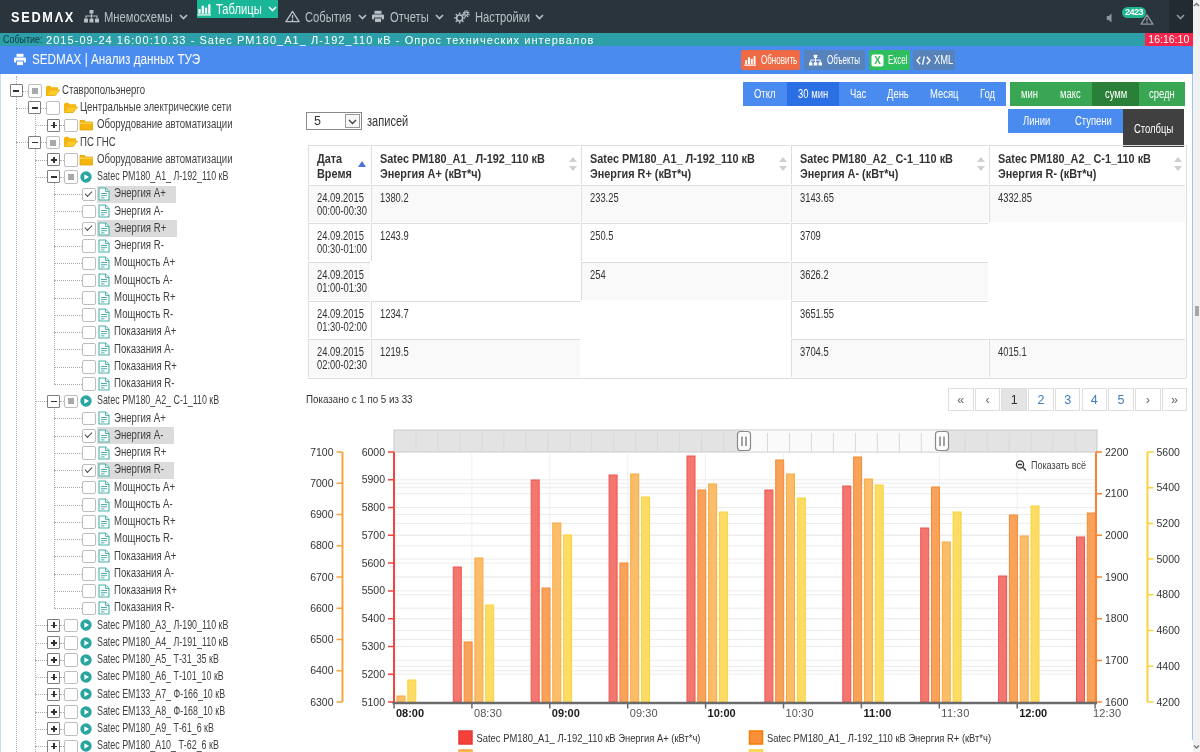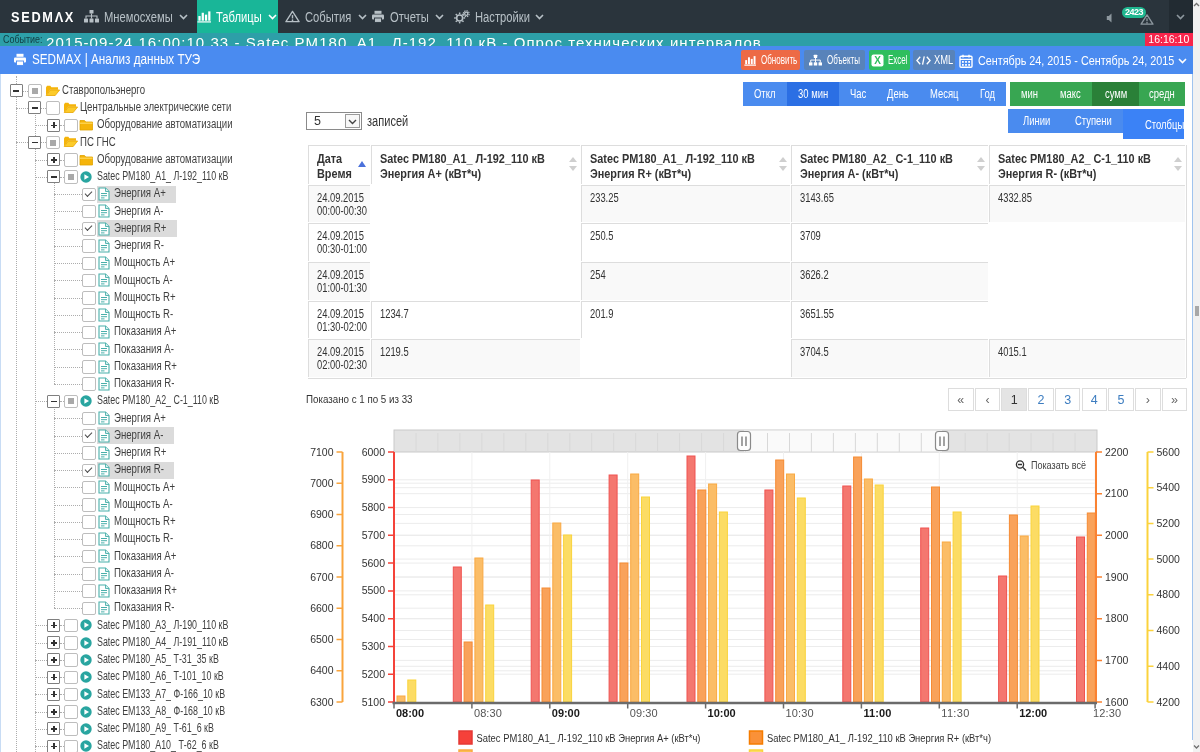--- a/index.html
+++ b/index.html
@@ -26,21 +26,21 @@
           <rect x="5.5" y="8.6" width="4" height="3.8" rx="0.5"></rect>
           <rect x="11" y="8.6" width="4" height="3.8" rx="0.5"></rect>
         </g>
         <path d="M7.5 3.6V6 M2 8.6V6 H13 V8.6 M7.5 6V8.6" stroke="#B7C0C6" stroke-width="1.1" fill="none"></path>
       </svg>
       <span style="display:inline-block;transform:scaleX(0.8);transform-origin:0 50%;margin-right:-17.2px;white-space:nowrap;">Мнемосхемы</span>
       <svg width="9" height="6" viewBox="0 0 9 6" style="margin-left:6px;flex:none">
         <path d="M1 1 L4.5 4.5 L8 1" stroke="#B7C0C6" stroke-width="1.6" fill="none"></path>
       </svg>
     </div>
-<div style="position:absolute;left:196.7px;top:0;width:81px;height:33px;background:#19B698;color:#fff;display:flex;align-items:center;justify-content:center;font-size:14px">
+<div style="position:absolute;left:196.7px;top:0;width:81px;height:18px;background:#19B698;color:#fff;display:flex;align-items:center;justify-content:center;font-size:14px">
       <svg width="14" height="13" viewBox="0 0 15 13" style="margin-right:5px;flex:none">
         <g fill="#fff">
           <rect x="1.5" y="6" width="2.4" height="5"></rect>
           <rect x="5" y="2.5" width="2.4" height="8.5"></rect>
           <rect x="8.5" y="4.5" width="2.4" height="6.5"></rect>
           <rect x="12" y="1" width="2.4" height="10"></rect>
         </g>
         <path d="M0.5 12.3H15" stroke="#fff" stroke-width="1.3"></path>
       </svg>
       <span style="display:inline-block;transform:scaleX(0.8);transform-origin:0 50%;margin-right:-11.4px;white-space:nowrap;">Таблицы</span>
@@ -107,21 +107,21 @@
       <path d="M5.5 0.5 L2.8 3 H0.8 V7 H2.8 L5.5 9.5 Z" fill="#8d979e"></path>
     </svg>
 <svg style="position:absolute;left:1140px;top:14px" width="14" height="11" viewBox="0 0 16 13">
       <path d="M8 1 L15 12 L1 12 Z" fill="none" stroke="#8d979e" stroke-width="1.6" stroke-linejoin="round"></path>
       <path d="M8 5 V8.6" stroke="#8d979e" stroke-width="1.6"></path>
       <circle cx="8" cy="10.4" r="1" fill="#8d979e"></circle>
     </svg>
 <div style="position:absolute;left:1122px;top:7px;width:24px;height:11px;background:#20B790;border-radius:6px;color:#fff;font-size:9px;font-weight:bold;text-align:center;line-height:11px;letter-spacing:-0.5px">2423</div>
 <div style="position:absolute;left:0;top:33px;width:1193px;height:12.5px;background:#2D9FA8"></div>
 <div style="position:absolute;left:3px;top:33.2px;font-size:10.5px;color:#123c42;line-height:13.0px;white-space:nowrap;transform:scaleX(0.85);transform-origin:0 50%;">Событие:</div>
-<div style="position:absolute;left:46px;top:33.6px;font-size:15px;color:#fff;letter-spacing:1.05px;white-space:nowrap">2015-09-24 16:00:10.33 - Satec PM180_A1_ Л-192_110 кВ - Опрос технических интервалов</div>
+<div style="position:absolute;left:46px;top:33.6px;font-size:11px;color:#fff;letter-spacing:1.05px;white-space:nowrap">2015-09-24 16:00:10.33 - Satec PM180_A1_ Л-192_110 кВ - Опрос технических интервалов</div>
 <div style="position:absolute;left:1144.6px;top:33px;width:48.4px;height:12.5px;background:#F8254B;color:#fff;font-size:10.5px;text-align:center;line-height:13px">16:16:10</div>
 <div style="position:absolute;left:0;top:45.5px;width:1193px;height:28px;background:#4A8BF0"></div>
 <svg style="position:absolute;left:13px;top:53px" width="14" height="13" viewBox="0 0 14 13">
       <rect x="3.5" y="0.8" width="7" height="3" fill="#fff"></rect>
       <rect x="1" y="4.4" width="12" height="5" rx="1" fill="#fff"></rect>
       <rect x="3.5" y="8" width="7" height="4.4" fill="#fff" stroke="#4A8BF0" stroke-width="0.9"></rect>
     </svg>
 <div style="position:absolute;left:32px;top:50.2px;font-size:15px;color:#fff;line-height:18.6px;white-space:nowrap;transform:scaleX(0.78);transform-origin:0 50%;">SEDMAX  |  Анализ данных ТУЭ</div>
 <div style="position:absolute;left:741.2px;top:50px;width:59.3px;height:20px;background:#ED6A45;border-radius:2px;color:#fff;font-size:12.5px;display:flex;align-items:center;justify-content:center;overflow:hidden">
       <svg width="12" height="13" viewBox="0 0 15 13" style="margin-right:5px;flex:none">
@@ -153,38 +153,20 @@
         <text x="6.5" y="10" font-size="10" font-weight="bold" fill="#2FBE5E" text-anchor="middle">X</text>
       </svg>
       <span style="display:inline-block;transform:scaleX(0.64);transform-origin:0 50%;margin-right:-11.0px;white-space:nowrap;">Excel</span>
     </div>
 <div style="position:absolute;left:913.3px;top:50px;width:41.9px;height:20px;background:#5883BA;border-radius:2px;color:#fff;font-size:12.5px;display:flex;align-items:center;justify-content:center;overflow:hidden">
       <svg width="15" height="11" viewBox="0 0 16 11" style="margin-right:3px;flex:none">
         <path d="M4.5 1.5 L1 5.5 L4.5 9.5 M11.5 1.5 L15 5.5 L11.5 9.5 M8.8 1 L7 10" stroke="#fff" stroke-width="1.4" fill="none"></path>
       </svg>
       <span style="display:inline-block;transform:scaleX(0.75);transform-origin:0 50%;margin-right:-6.4px;white-space:nowrap;">XML</span>
     </div>
-<div style="position:absolute;left:959px;top:50px;height:21px;color:#fff;font-size:13px;display:flex;align-items:center;white-space:nowrap">
-      <svg width="14" height="14" viewBox="0 0 14 14" style="margin-right:5px;flex:none">
-        <rect x="1" y="2.2" width="12" height="11" rx="1" fill="none" stroke="#fff" stroke-width="1.4"></rect>
-        <path d="M1 5.4 H13 M4 0.8 V3.4 M10 0.8 V3.4" stroke="#fff" stroke-width="1.4"></path>
-        <g fill="#fff">
-          <rect x="3" y="7" width="1.8" height="1.8"></rect>
-          <rect x="6.1" y="7" width="1.8" height="1.8"></rect>
-          <rect x="9.2" y="7" width="1.8" height="1.8"></rect>
-          <rect x="3" y="10" width="1.8" height="1.8"></rect>
-          <rect x="6.1" y="10" width="1.8" height="1.8"></rect>
-          <rect x="9.2" y="10" width="1.8" height="1.8"></rect>
-        </g>
-      </svg>
-      <span style="display:inline-block;transform:scaleX(0.83);transform-origin:0 50%;margin-right:-40.2px;white-space:nowrap;">Сентябрь 24, 2015 - Сентябрь 24, 2015</span>
-      <svg width="9" height="6" viewBox="0 0 9 6" style="margin-left:4px;flex:none">
-        <path d="M1 1 L4.5 4.5 L8 1" stroke="#fff" stroke-width="1.6" fill="none"></path>
-      </svg>
-    </div>
 <div class="vline" style="left:16px;top:76px;height:676px"></div>
 <div class="vline" style="left:34.7px;top:112px;height:640px"></div>
 <div class="vline" style="left:53.5px;top:176.8px;height:207.0px"></div>
 <div class="vline" style="left:53.5px;top:401.1px;height:207.0px"></div>
 <div class="hline" style="left:16px;top:90.6px;width:11.7px"></div>
 <div class="hline" style="left:22.5px;top:90.6px;width:5.2px"></div>
 <div class="exp" style="left:9.5px;top:84.1px">
       <div class="exph"></div>
     </div>
 <div class="cb" style="left:28.2px;top:84.1px">
@@ -607,21 +589,21 @@
     </div>
 <div style="position:absolute;left:1139.4px;top:82px;width:46px;height:23.5px;background:#38A652;color:#fff;font-size:13.5px;display:flex;align-items:center;justify-content:center">
       <span style="display:inline-block;transform:scaleX(0.7);transform-origin:0 50%;margin-right:-11.0px;white-space:nowrap;">средн</span>
     </div>
 <div style="position:absolute;left:1008.0px;top:109px;width:57px;height:23.5px;background:#4A8BEF;color:#fff;font-size:13.5px;display:flex;align-items:center;justify-content:center">
       <span style="display:inline-block;transform:scaleX(0.7);transform-origin:0 50%;margin-right:-11.7px;white-space:nowrap;">Линии</span>
     </div>
 <div style="position:absolute;left:1065.0px;top:109px;width:57.5px;height:23.5px;background:#4A8BEF;color:#fff;font-size:13.5px;display:flex;align-items:center;justify-content:center">
       <span style="display:inline-block;transform:scaleX(0.7);transform-origin:0 50%;margin-right:-15.8px;white-space:nowrap;">Ступени</span>
     </div>
-<div style="position:absolute;left:1122.5px;top:109px;width:61.5px;height:30px;background:#3b82f6;color:#fff;font-size:13.5px;display:flex;align-items:center;justify-content:flex-end">
+<div style="position:absolute;left:1122.5px;top:109px;width:61.5px;height:38px;background:#404040;color:#fff;font-size:13.5px;display:flex;align-items:center;justify-content:center">
       <span style="display:inline-block;transform:scaleX(0.7);transform-origin:0 50%;margin-right:-16.8px;white-space:nowrap;">Столбцы</span>
     </div>
 <div class="thc" style="left:307.5px;top:144.5px;width:62.0px;height:39.0px">
       <div style="padding:6px 0 0 8px"><span style="display:inline-block;transform:scaleX(0.87);transform-origin:0 50%;margin-right:-3.8px;white-space:nowrap;">Дата</span><br><span style="display:inline-block;transform:scaleX(0.87);transform-origin:0 50%;margin-right:-5.2px;white-space:nowrap;">Время</span></div>
     </div>
 <div class="thc" style="left:370.5px;top:144.5px;width:209.0px;height:39.0px">
       <div style="padding:6px 0 0 8px"><span style="display:inline-block;transform:scaleX(0.87);transform-origin:0 50%;margin-right:-24.6px;white-space:nowrap;">Satec PM180_A1_ Л-192_110 кВ</span><br><span style="display:inline-block;transform:scaleX(0.87);transform-origin:0 50%;margin-right:-15.1px;white-space:nowrap;">Энергия A+ (кВт*ч)</span></div>
     </div>
 <div class="thc" style="left:580.5px;top:144.5px;width:209.0px;height:39.0px">
       <div style="padding:6px 0 0 8px"><span style="display:inline-block;transform:scaleX(0.87);transform-origin:0 50%;margin-right:-24.6px;white-space:nowrap;">Satec PM180_A1_ Л-192_110 кВ</span><br><span style="display:inline-block;transform:scaleX(0.87);transform-origin:0 50%;margin-right:-15.1px;white-space:nowrap;">Энергия R+ (кВт*ч)</span></div>
@@ -637,55 +619,58 @@
 <div style="position:absolute;left:568.5px;top:165.5px;width:0;height:0;border-left:4px solid transparent;border-right:4px solid transparent;border-top:5.5px solid #cfcfcf"></div>
 <div style="position:absolute;left:778.5px;top:157px;width:0;height:0;border-left:4px solid transparent;border-right:4px solid transparent;border-bottom:5.5px solid #cfcfcf"></div>
 <div style="position:absolute;left:778.5px;top:165.5px;width:0;height:0;border-left:4px solid transparent;border-right:4px solid transparent;border-top:5.5px solid #cfcfcf"></div>
 <div style="position:absolute;left:976.5px;top:157px;width:0;height:0;border-left:4px solid transparent;border-right:4px solid transparent;border-bottom:5.5px solid #cfcfcf"></div>
 <div style="position:absolute;left:976.5px;top:165.5px;width:0;height:0;border-left:4px solid transparent;border-right:4px solid transparent;border-top:5.5px solid #cfcfcf"></div>
 <div style="position:absolute;left:1174px;top:157px;width:0;height:0;border-left:4px solid transparent;border-right:4px solid transparent;border-bottom:5.5px solid #cfcfcf"></div>
 <div style="position:absolute;left:1174px;top:165.5px;width:0;height:0;border-left:4px solid transparent;border-right:4px solid transparent;border-top:5.5px solid #cfcfcf"></div>
 <div class="tdc" style="left:307.5px;top:184.5px;width:62.0px;height:37.7px;background:#f9f9f9">
       <div style="padding:6px 0 0 8px"><span style="display:inline-block;transform:scaleX(0.78);transform-origin:0 50%;margin-right:-13.2px;white-space:nowrap;">24.09.2015</span><br><span style="display:inline-block;transform:scaleX(0.78);transform-origin:0 50%;margin-right:-14.1px;white-space:nowrap;">00:00-00:30</span></div>
     </div>
+<div class="tdc" style="left:370.5px;top:184.5px;width:209.0px;height:37.7px;background:#f9f9f9">
+      <div style="padding:6px 0 0 8px"><span style="display:inline-block;transform:scaleX(0.78);transform-origin:0 50%;margin-right:-8.1px;white-space:nowrap;">1380.2</span></div>
+    </div>
 <div class="tdc" style="left:580.5px;top:184.5px;width:209.0px;height:37.7px;background:#f9f9f9">
       <div style="padding:6px 0 0 8px"><span style="display:inline-block;transform:scaleX(0.78);transform-origin:0 50%;margin-right:-8.1px;white-space:nowrap;">233.25</span></div>
     </div>
 <div class="tdc" style="left:790.5px;top:184.5px;width:197.0px;height:37.7px;background:#f9f9f9">
       <div style="padding:6px 0 0 8px"><span style="display:inline-block;transform:scaleX(0.78);transform-origin:0 50%;margin-right:-9.5px;white-space:nowrap;">3143.65</span></div>
     </div>
 <div class="tdc" style="left:988.5px;top:184.5px;width:196.5px;height:37.7px;background:#f9f9f9">
       <div style="padding:6px 0 0 8px"><span style="display:inline-block;transform:scaleX(0.78);transform-origin:0 50%;margin-right:-9.5px;white-space:nowrap;">4332.85</span></div>
     </div>
 <div class="tdc" style="left:307.5px;top:223.2px;width:62.0px;height:37.7px;background:#fff">
       <div style="padding:6px 0 0 8px"><span style="display:inline-block;transform:scaleX(0.78);transform-origin:0 50%;margin-right:-13.2px;white-space:nowrap;">24.09.2015</span><br><span style="display:inline-block;transform:scaleX(0.78);transform-origin:0 50%;margin-right:-14.1px;white-space:nowrap;">00:30-01:00</span></div>
     </div>
+<div class="tdc" style="left:370.5px;top:223.2px;width:209.0px;height:37.7px;background:#fff">
+      <div style="padding:6px 0 0 8px"><span style="display:inline-block;transform:scaleX(0.78);transform-origin:0 50%;margin-right:-8.1px;white-space:nowrap;">1243.9</span></div>
+    </div>
 <div class="tdc" style="left:580.5px;top:223.2px;width:209.0px;height:37.7px;background:#fff">
       <div style="padding:6px 0 0 8px"><span style="display:inline-block;transform:scaleX(0.78);transform-origin:0 50%;margin-right:-6.6px;white-space:nowrap;">250.5</span></div>
     </div>
 <div class="tdc" style="left:790.5px;top:223.2px;width:197.0px;height:37.7px;background:#fff">
       <div style="padding:6px 0 0 8px"><span style="display:inline-block;transform:scaleX(0.78);transform-origin:0 50%;margin-right:-5.9px;white-space:nowrap;">3709</span></div>
     </div>
 <div class="tdc" style="left:307.5px;top:261.9px;width:62.0px;height:37.7px;background:#f9f9f9">
       <div style="padding:6px 0 0 8px"><span style="display:inline-block;transform:scaleX(0.78);transform-origin:0 50%;margin-right:-13.2px;white-space:nowrap;">24.09.2015</span><br><span style="display:inline-block;transform:scaleX(0.78);transform-origin:0 50%;margin-right:-14.1px;white-space:nowrap;">01:00-01:30</span></div>
     </div>
 <div class="tdc" style="left:580.5px;top:261.9px;width:209.0px;height:37.7px;background:#f9f9f9">
       <div style="padding:6px 0 0 8px"><span style="display:inline-block;transform:scaleX(0.78);transform-origin:0 50%;margin-right:-4.4px;white-space:nowrap;">254</span></div>
     </div>
 <div class="tdc" style="left:790.5px;top:261.9px;width:197.0px;height:37.7px;background:#f9f9f9">
       <div style="padding:6px 0 0 8px"><span style="display:inline-block;transform:scaleX(0.78);transform-origin:0 50%;margin-right:-8.1px;white-space:nowrap;">3626.2</span></div>
     </div>
 <div class="tdc" style="left:307.5px;top:300.6px;width:62.0px;height:37.7px;background:#fff">
       <div style="padding:6px 0 0 8px"><span style="display:inline-block;transform:scaleX(0.78);transform-origin:0 50%;margin-right:-13.2px;white-space:nowrap;">24.09.2015</span><br><span style="display:inline-block;transform:scaleX(0.78);transform-origin:0 50%;margin-right:-14.1px;white-space:nowrap;">01:30-02:00</span></div>
     </div>
 <div class="tdc" style="left:370.5px;top:300.6px;width:209.0px;height:37.7px;background:#fff">
       <div style="padding:6px 0 0 8px"><span style="display:inline-block;transform:scaleX(0.78);transform-origin:0 50%;margin-right:-8.1px;white-space:nowrap;">1234.7</span></div>
-    </div>
-<div class="tdc" style="left:580.5px;top:300.6px;width:209.0px;height:37.7px;background:#fff">
-      <div style="padding:6px 0 0 8px"><span style="display:inline-block;transform:scaleX(0.78);transform-origin:0 50%;margin-right:-6.6px;white-space:nowrap;">201.9</span></div>
     </div>
 <div class="tdc" style="left:790.5px;top:300.6px;width:197.0px;height:37.7px;background:#fff">
       <div style="padding:6px 0 0 8px"><span style="display:inline-block;transform:scaleX(0.78);transform-origin:0 50%;margin-right:-9.5px;white-space:nowrap;">3651.55</span></div>
     </div>
 <div class="tdc" style="left:307.5px;top:339.3px;width:62.0px;height:37.7px;background:#f9f9f9">
       <div style="padding:6px 0 0 8px"><span style="display:inline-block;transform:scaleX(0.78);transform-origin:0 50%;margin-right:-13.2px;white-space:nowrap;">24.09.2015</span><br><span style="display:inline-block;transform:scaleX(0.78);transform-origin:0 50%;margin-right:-14.1px;white-space:nowrap;">02:00-02:30</span></div>
     </div>
 <div class="tdc" style="left:370.5px;top:339.3px;width:209.0px;height:37.7px;background:#f9f9f9">
       <div style="padding:6px 0 0 8px"><span style="display:inline-block;transform:scaleX(0.78);transform-origin:0 50%;margin-right:-8.1px;white-space:nowrap;">1219.5</span></div>
     </div>

